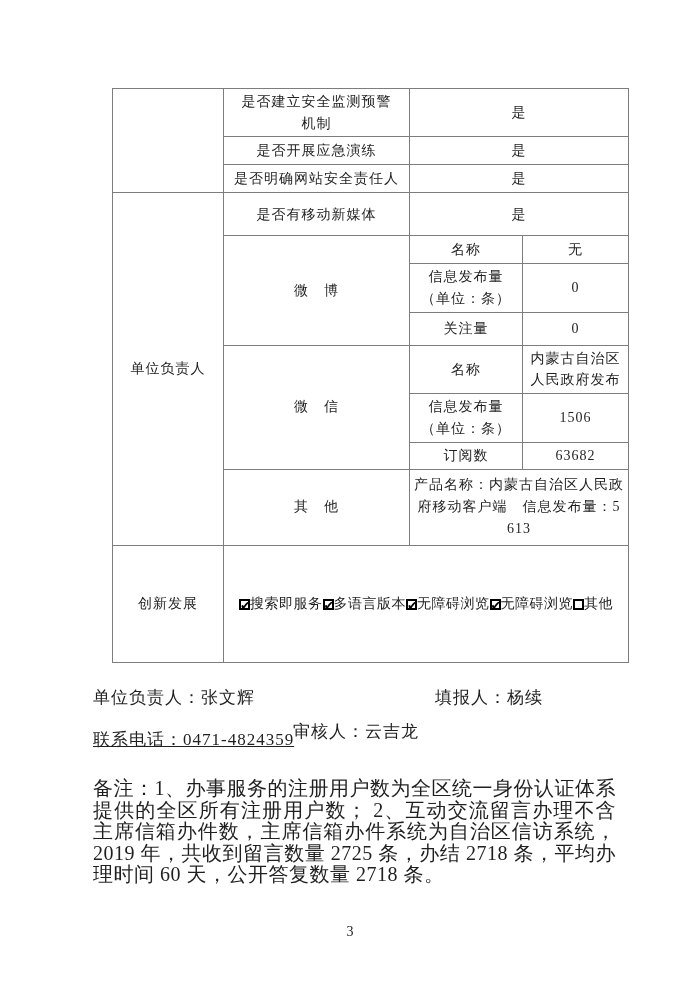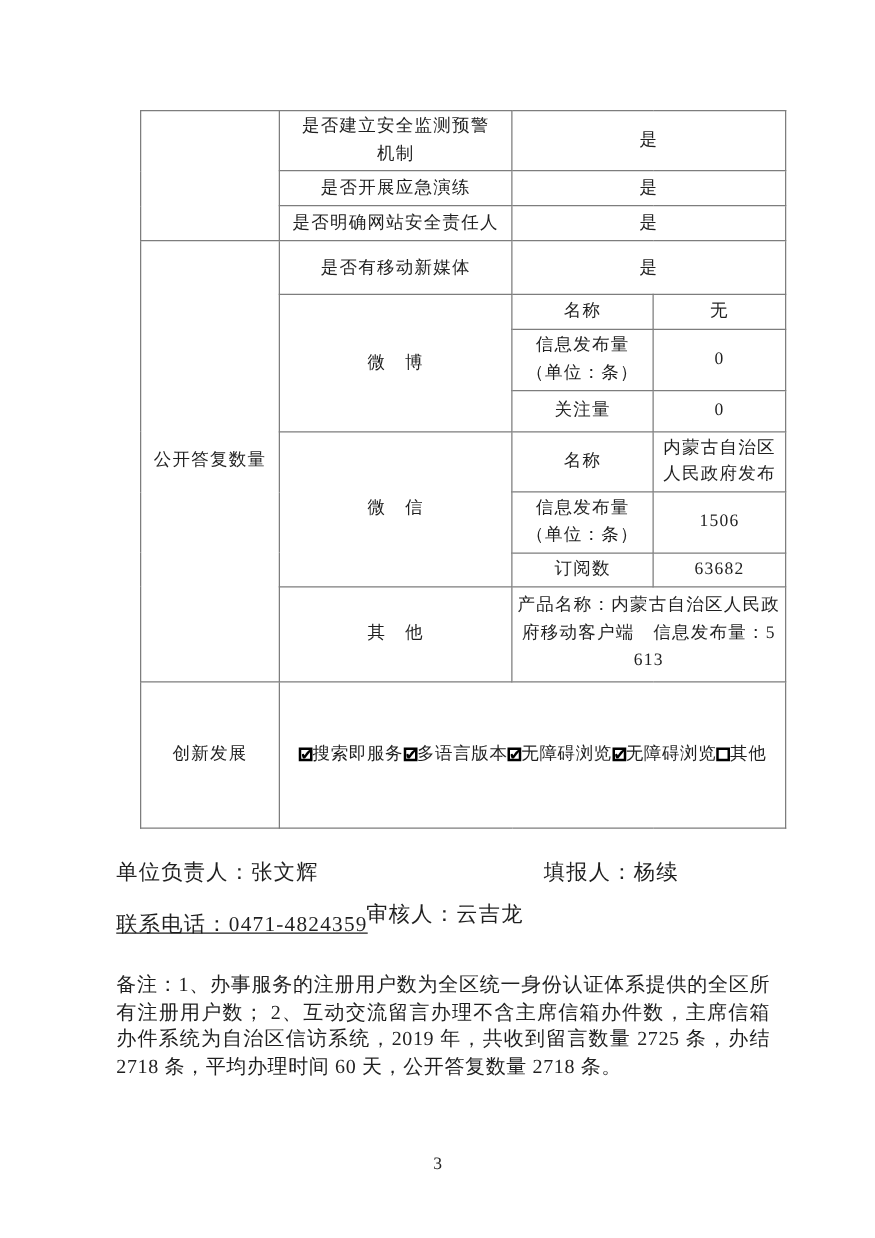--- a/index.html
+++ b/index.html
@@ -71,21 +71,21 @@
   .f-unit   { left: 93px;  top: 686px; }
   .f-review { left: 293px; top: 686px; margin-top: 34px; }
   .f-filler { left: 435px; top: 686px; }
   .f-phone  { left: 93px;  top: 728px; text-decoration: underline; }
   .f-date   { left: 425px; top: 728px; }
   .notes {
     position: absolute;
     left: 93px;
     top: 778px;
     width: 523px;
-    font-size: 16px;
+    font-size: 20px;
     letter-spacing: 0.5px;
     line-height: 21.5px;
     text-align: justify;
   }
   .pagenum {
     position: absolute;
     left: 0;
     top: 924px;
     width: 100%;
     text-align: center;
@@ -114,21 +114,21 @@
       <tr class="r2">
         <td>是否开展应急演练</td>
         <td colspan="2">是</td>
       </tr>
       <tr class="r3">
         <td>是否明确网站安全责任人</td>
         <td colspan="2">是</td>
       </tr>
 
       <tr class="r4">
-        <td rowspan="8">公开答复数量</td>
+        <td rowspan="8">单位负责人</td>
         <td>是否有移动新媒体</td>
         <td colspan="2">是</td>
       </tr>
 
       <tr class="r5">
         <td rowspan="3">微　博</td>
         <td>名称</td>
         <td>无</td>
       </tr>
       <tr class="r6">

